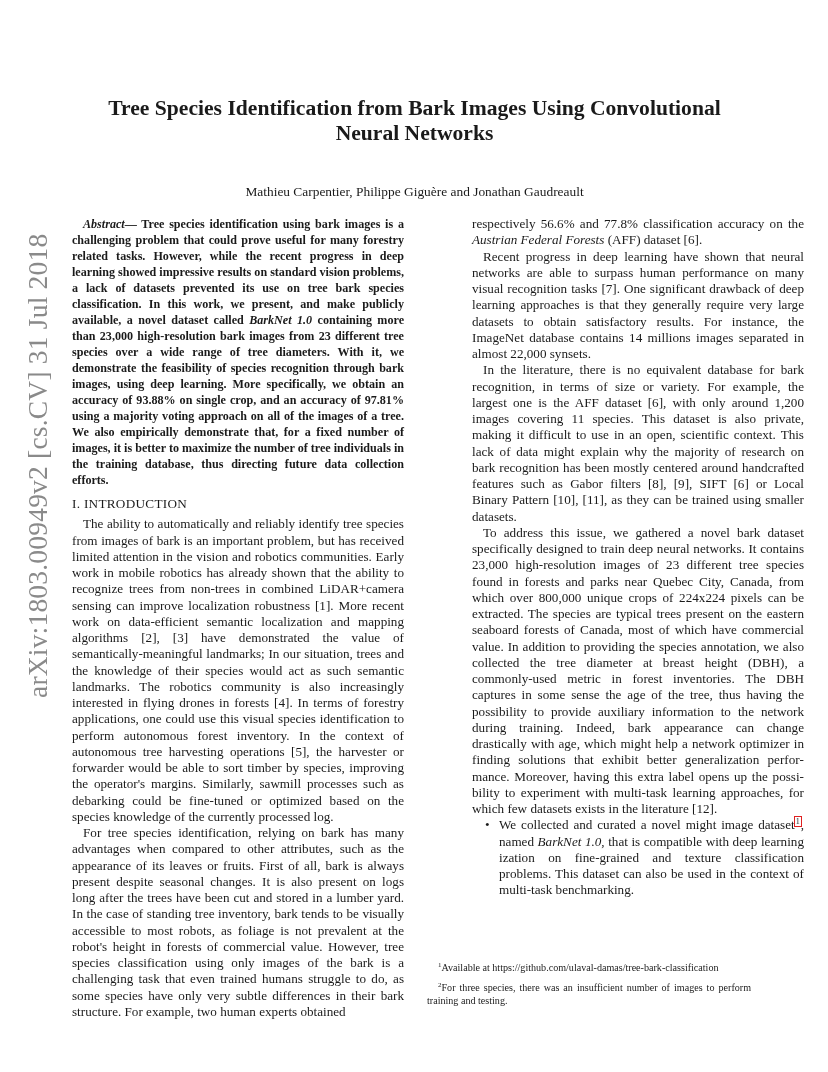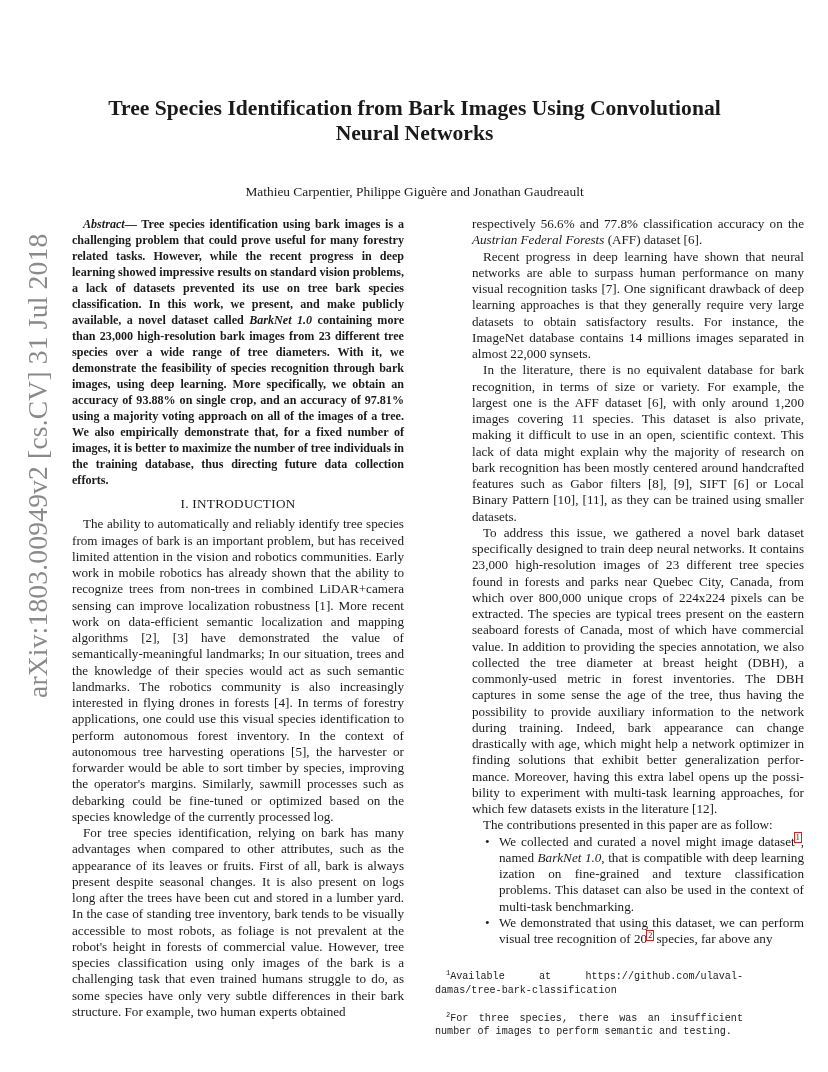--- a/index.html
+++ b/index.html
@@ -24,35 +24,35 @@
   .col {
     position: absolute; top: 216px; width: 332px;
     font-size: 13.15px; line-height: 16.25px; text-align: justify;
     hyphens: manual;
   }
   .col.left { left: 72px; }
   .col.right { left: 440px; margin-left: 32px; }
   .abstract { font-weight: bold; font-size: 12.1px; line-height: 16.0px; text-indent: 11px; margin: 0; }
   .abstract .lbl { font-style: italic; }
   .abstract em { font-style: italic; }
-  .section-heading { text-align: center; font-size: 13.2px; margin: 8px 0 4px 0; letter-spacing: 0.3px; }
+  .section-heading { text-align: left; font-size: 13.2px; margin: 8px 0 4px 0; letter-spacing: 0.3px; }
   p.body { margin: 0; text-indent: 11px; }
   p.noindent { text-indent: 0; }
   ul.contrib { margin: 0; padding-left: 27px; list-style: none; }
   ul.contrib li { position: relative; }
   ul.contrib li::before { content: "\2022"; position: absolute; left: -14px; }
   .fnref {
     font-size: 8px; vertical-align: super; line-height: 0;
     outline: 1.2px solid #e02020; padding: 0 1px;
   }
   .footnotes {
     position: absolute; left: 423px; top: 955px; width: 332px;
     font-size: 10.1px; line-height: 13.2px; text-align: justify;
   }
-  .footnotes p { margin: 12px; text-indent: 11px; font-family: Liberation Mono, monospace; }
+  .footnotes p { margin: 4px; text-indent: 11px; }
   .footnotes sup { font-size: 7px; }
 </style>
 </head>
 <body>
 
 <div class="arxiv-stamp">arXiv:1803.00949v2  [cs.CV]  31 Jul 2018</div>
 
 <div class="title">
   <div>Tree Species Identification from Bark Images Using Convolutional</div>
   <div>Neural Networks</div>
@@ -67,23 +67,21 @@
 
   <p class="body">The ability to automatically and reliably identify tree species from images of bark is an important problem, but has received limited attention in the vision and robotics communities. Early work in mobile robotics has already shown that the ability to recognize trees from non-trees in combined LiDAR+camera sensing can improve local­ization robustness [1]. More recent work on data-efficient semantic localization and mapping algorithms [2], [3] have demonstrated the value of semantically-meaningful land­marks; In our situation, trees and the knowledge of their species would act as such semantic landmarks. The robotics community is also increasingly interested in flying drones in forests [4]. In terms of forestry applications, one could use this visual species identification to perform autonomous forest inventory. In the context of autonomous tree harvesting operations [5], the harvester or forwarder would be able to sort timber by species, improving the operator's margins. Similarly, sawmill processes such as debarking could be fine-tuned or optimized based on the species knowledge of the currently processed log.</p>
   <p class="body">For tree species identification, relying on bark has many advantages when compared to other attributes, such as the appearance of its leaves or fruits. First of all, bark is always present despite seasonal changes. It is also present on logs long after the trees have been cut and stored in a lumber yard. In the case of standing tree inventory, bark tends to be visually accessible to most robots, as foliage is not prevalent at the robot's height in forests of commercial value. However, tree species classification using only images of the bark is a challenging task that even trained humans struggle to do, as some species have only very subtle differences in their bark structure. For example, two human experts obtained</p>
 </div>
 
 <div class="col right">
   <p class="body noindent"><span>respectively 56.6% and 77.8% classification accuracy on the </span><em>Austrian Federal Forests</em><span> (AFF) dataset [6].</span></p>
   <p class="body">Recent progress in deep learning have shown that neural networks are able to surpass human performance on many visual recognition tasks [7]. One significant drawback of deep learning approaches is that they generally require very large datasets to obtain satisfactory results. For instance, the ImageNet database contains 14 millions images separated in almost 22,000 synsets.</p>
   <p class="body">In the literature, there is no equivalent database for bark recognition, in terms of size or variety. For example, the largest one is the AFF dataset [6], with only around 1,200 images covering 11 species. This dataset is also private, making it difficult to use in an open, scientific context. This lack of data might explain why the majority of research on bark recognition has been mostly centered around hand­crafted features such as Gabor filters [8], [9], SIFT [6] or Local Binary Pattern [10], [11], as they can be trained using smaller datasets.</p>
   <p class="body">To address this issue, we gathered a novel bark dataset specifically designed to train deep neural networks. It con­tains 23,000 high-resolution images of 23 different tree species found in forests and parks near Quebec City, Canada, from which over 800,000 unique crops of 224x224 pixels can be extracted. The species are typical trees present on the eastern seaboard forests of Canada, most of which have commercial value. In addition to providing the species annotation, we also collected the tree diameter at breast height (DBH), a commonly-used metric in forest inventories. The DBH captures in some sense the age of the tree, thus having the possibility to provide auxiliary information to the network during training. Indeed, bark appearance can change drastically with age, which might help a network optimizer in finding solutions that exhibit better generalization perfor­mance. Moreover, having this extra label opens up the possi­bility to experiment with multi-task learning approaches, for which few datasets exists in the literature [12].</p>
-  <p class="body">The contributions presented in this paper are as follow:</p>
   <ul class="contrib">
     <li><span>We collected and curated a novel might image dataset</span><a class="fnref">1</a><span>, named </span><em>BarkNet 1.0</em><span>, that is compatible with deep learn­ing ization on fine-grained and texture classification problems. This dataset can also be used in the context of multi-task benchmarking.</span></li>
-    <li><span>We demonstrated that using this dataset, we can perform visual tree recognition of 20</span><a class="fnref">2</a><span> species, far above any</span></li>
   </ul>
 </div>
 
 <div class="footnotes">
   <p><sup>1</sup><span>Available at https://github.com/ulaval-damas/tree-bark-classification</span></p>
-  <p><sup>2</sup><span>For three species, there was an insufficient number of images to perform semantic and testing.</span></p>
+  <p><sup>2</sup><span>For three species, there was an insufficient number of images to perform training and testing.</span></p>
 </div>
 
 </body></html>

